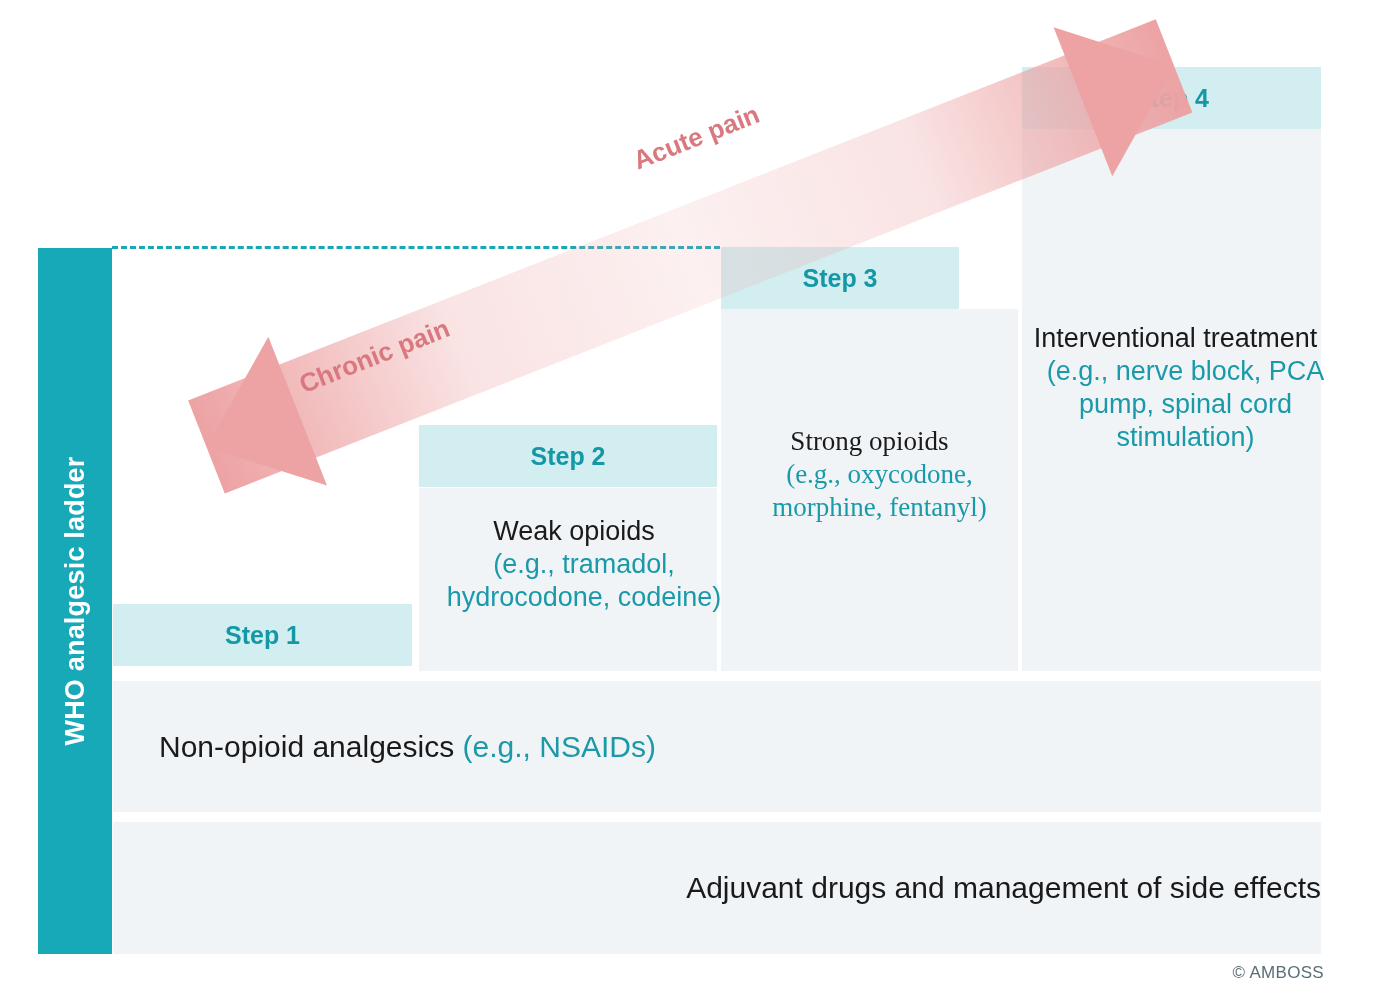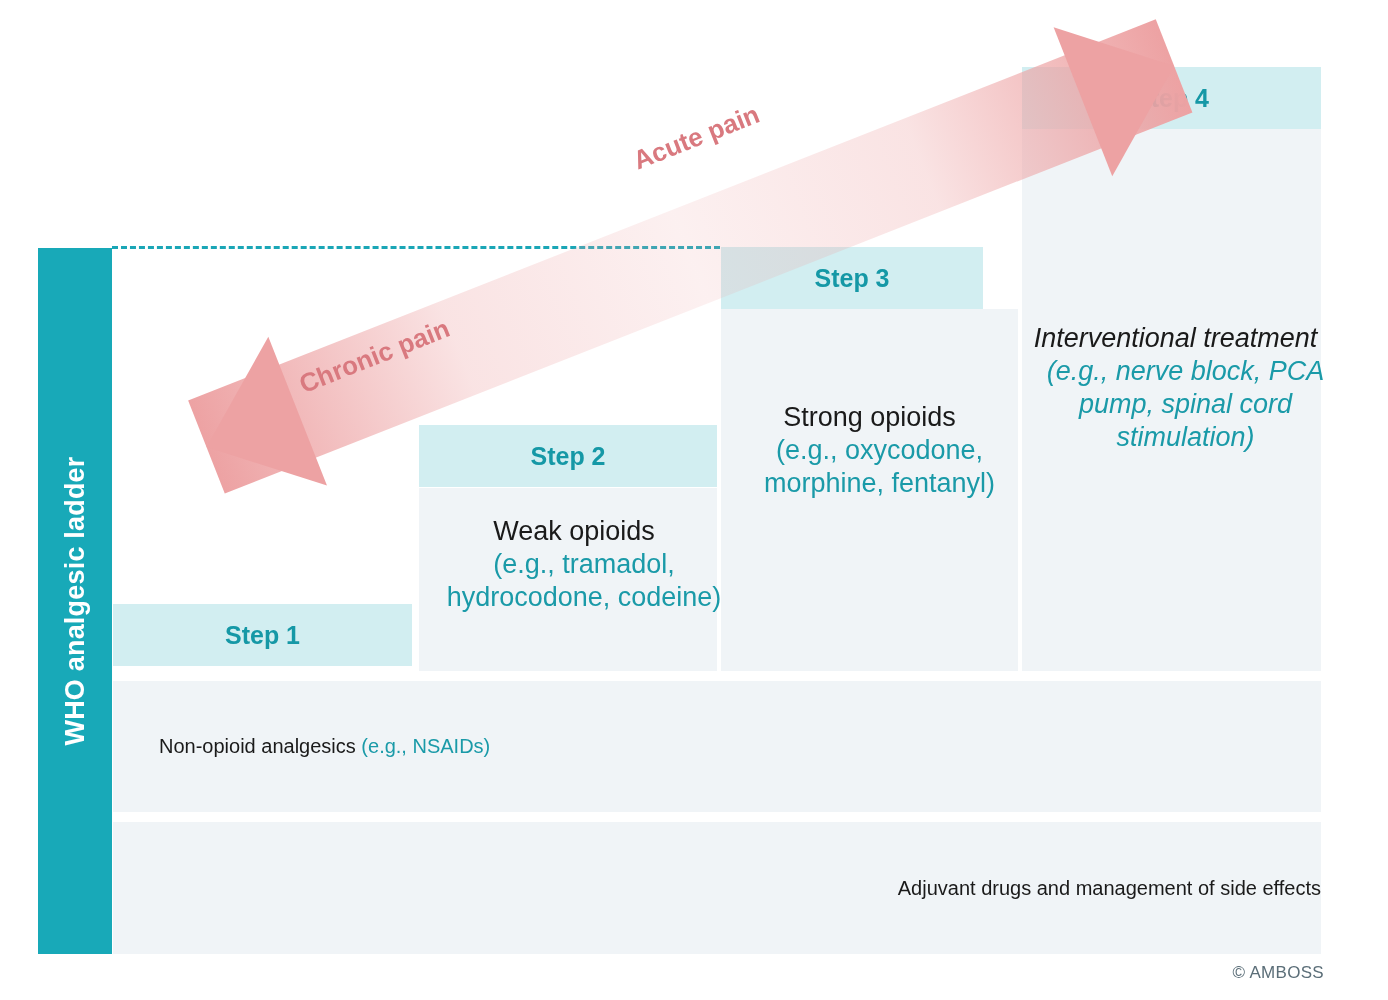--- a/index.html
+++ b/index.html
@@ -75,56 +75,56 @@
     color: #1a9aa8;
     font-size: 27px;
     line-height: 1.22;
     display: block;
     padding-left: 20px;
   }
 
   
   #step1 { left: 113px;  top: 604px; width: 299px; border-radius: 9px; }
   #step2 { left: 419px;  top: 425px; width: 298px; text-align: center; }
-  #step3 { left: 721px;  top: 247px; width: 262px; }
+  #step3 { left: 721px;  top: 247px; width: 238px; }
   #step4 { left: 1022px; top: 67px;  width: 299px; }
 
   
   .col-fill {
     position: absolute;
     background: #f0f4f7;
   }
   #fill1 { left: 113px;  top: 604px; width: 299px; height: 0; }
   #fill2 { left: 419px;  top: 488px; width: 298px; height: 183px; }
   #fill3 { left: 721px;  top: 309px; width: 297px; height: 362px; }
   #fill4 { left: 1022px; top: 129px; width: 299px; height: 542px; }
 
   .step-text {
     position: absolute;
     text-align: center;
     box-sizing: border-box;
   }
   #txt2 { left: 419px; top: 515px; width: 310px; }
-  #txt3 { left: 721px; top: 401px; width: 297px; }
-  #txt4 { left: 1022px; top: 322px; width: 307px; font-style: italic; }
+  #txt3 { left: 721px; top: 425px; width: 297px; font-family: Liberation Serif, serif; }
+  #txt4 { left: 1022px; top: 322px; width: 307px; }
 
   
   .base-row {
     position: absolute;
     left: 113px;
     width: 1208px;
     background: #f0f4f7;
     display: flex;
     align-items: center;
   }
   #base-row-1 { top: 681px; height: 131px; }
   #base-row-2 { top: 822px; height: 132px; justify-content: flex-end; }
   .base-text {
     padding-left: 46px;
-    font-size: 20px;
+    font-size: 30px;
     color: #1a1a1a;
   }
   .base-text .eg { color: #1a9aa8; }
 
   
   .arrow-layer {
     position: absolute;
     left: 0;
     top: 0;
     width: 1388px;

